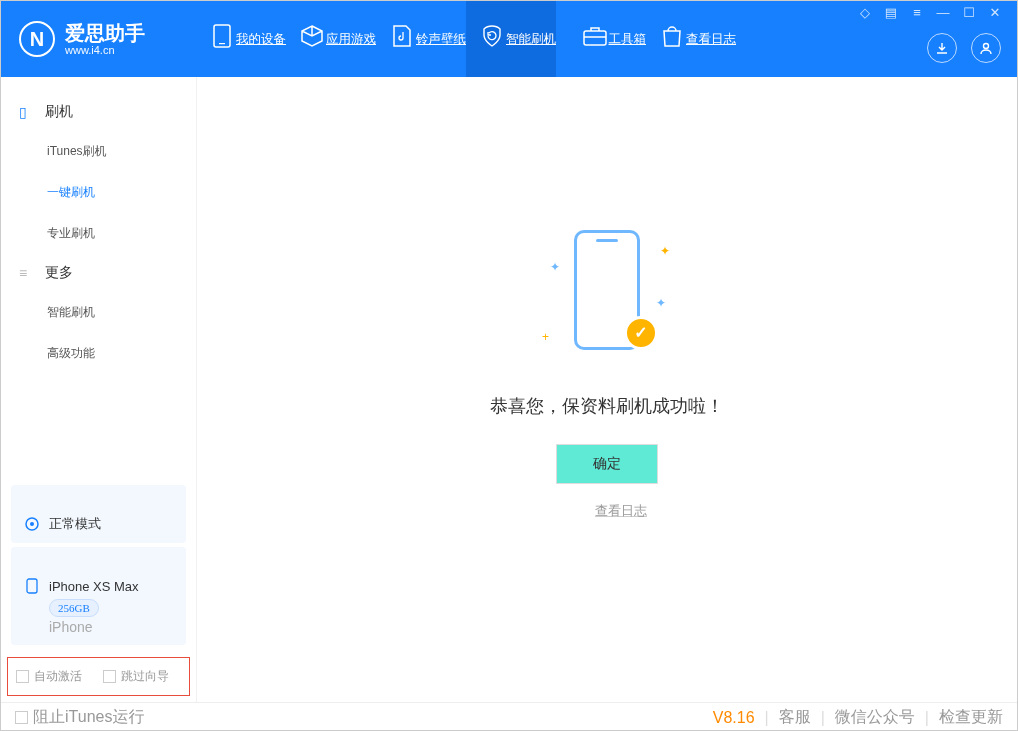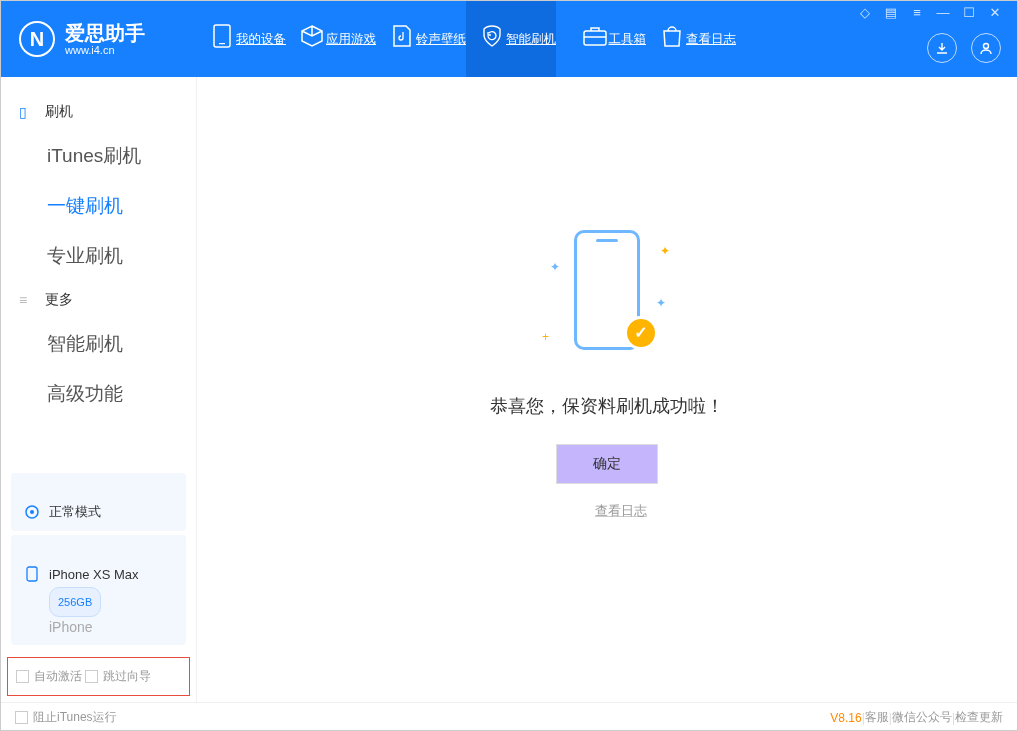--- a/index.html
+++ b/index.html
@@ -25,51 +25,51 @@
 .circle-btn { width: 30px; height: 30px; border: 1.5px solid rgba(255,255,255,0.7); border-radius: 50%; display: flex; align-items: center; justify-content: center; color: #fff; cursor: pointer; }
 
 
 .body { display: flex; height: calc(731px - 76px - 30px); }
 
 
 .sidebar { width: 196px; border-right: 1px solid #f1f1f1; display: flex; flex-direction: column; background: #fff; padding-top: 16px; position: relative; }
 .side-group-title { display: flex; align-items: center; padding: 10px 18px; font-size: 14px; color: #333; font-weight: 500; }
 .side-group-title .gicon { width: 14px; margin-right: 12px; color: #1780ff; }
 .side-group-title.more .gicon { color: #bbb; }
-.side-item { padding: 12px 18px 12px 46px; font-size: 19px; color: #555; cursor: pointer; }
+.side-item { padding: 12px 18px 12px 46px; font-size: 12px; color: #555; cursor: pointer; }
 .side-item.active { color: #1780ff; }
 
 .device-cards { margin-top: auto; padding: 0; }
 .device-card { background: #f3f8ff; margin: 4px 10px; border-radius: 4px; padding: 10px 12px; font-size: 13px; }
 .device-card .row { display: flex; align-items: center; margin-top: 20px; }
 .device-card .dot-icon { width: 18px; height: 18px; margin-right: 8px; display:flex; align-items:center; justify-content:center; }
 .device-card .name { color: #333; font-weight: 500; }
-.badge { display:inline-block; background:#e6f0ff; color:#1780ff; border:1px solid #c9defc; padding:8px 8px; border-radius:10px; font-size:11px; margin-top:4px; margin-left:26px; }
+.badge { display:inline-block; background:#e6f0ff; color:#1780ff; border:1px solid #c9defc; padding:2px 8px; border-radius:10px; font-size:11px; margin-top:4px; margin-left:26px;font-family:Liberation Serif, serif; }
 .device-sub { font-size: 14px; color: #aaa; margin-left: 26px; margin-top: 2px; }
 
-.bottom-options { border: 1.5px solid #e74c3c; margin: 8px 6px 6px 6px; padding: 10px 8px; display: flex; gap: 3px; font-size: 12px; color: #999; }
+.bottom-options { border: 1.5px solid #e74c3c; margin: 8px 6px 6px 6px; padding: 10px 8px; display: flex; gap: 21px; font-size: 12px; color: #999; }
 .chk { width: 13px; height: 13px; border: 1px solid #ccc; display: inline-block; vertical-align: middle; margin-right: 5px; }
 
 
 .main { flex: 1; display: flex; flex-direction: column; align-items: center; justify-content: center; padding-bottom: 40px; }
 .phone-illustration { position: relative; width: 130px; height: 150px; margin-bottom: 24px; }
 .phone-frame { position:absolute; left:32px; top:10px; width:66px; height:120px; border:3px solid #6fb8ff; border-radius:10px; background:#fff; }
 .phone-frame::before { content:""; position:absolute; top:6px; left:50%; transform:translateX(-50%); width:22px; height:3px; background:#6fb8ff; border-radius:2px; }
 .phone-check { position:absolute; right:14px; bottom:20px; width:34px; height:34px; background:#ffb400; border-radius:50%; border:3px solid #fff; display:flex; align-items:center; justify-content:center; color:#fff; font-weight:bold; }
 .sparkle { position:absolute; color:#6fb8ff; font-size:12px; }
 .s1{left:8px;top:40px;} .s2{right:2px;top:24px;color:#ffb400;} .s3{left:0;bottom:26px;color:#ffb400;} .s4{right:6px;bottom:60px;}
 
 .success-msg { font-size: 18px; color: #333; margin-bottom: 26px; }
-.ok-btn { border: 1px solid #ddd; background: #c4b5fd; padding: 10px 36px; font-size: 14px; color: #333; cursor: pointer; margin-bottom: 18px; }
+.ok-btn { border: 1px solid #ddd; background: #5eead4; padding: 10px 36px; font-size: 14px; color: #333; cursor: pointer; margin-bottom: 18px; }
 .log-link { font-size: 13px; color: #999; cursor: pointer; text-decoration: underline; text-decoration-color: #ccc; margin-left: 28px; }
 
 
-.footer { height: 30px; border-top: 1px solid #eee; display: flex; align-items: center; padding: 0 14px; font-size: 12px; color: #999; }
+.footer { height: 30px; border-top: 1px solid #eee; display: flex; align-items: center; padding: 0 14px; font-size: 16px; color: #999; }
 .footer-left { display:flex; align-items:center; }
-.footer-right { margin-left: auto; display: flex; align-items: center; }
+.footer-right { margin-left: auto; display: flex; align-items: center; gap: 10px; }
 .footer-right .sep { color: #ddd; }
 .footer-version { color: #ff8a00; }
 .footer-link { cursor:pointer; }
 </style>
 </head>
 <body>
 
 <div class="header">
   <div class="logo-area">
     <div class="logo-icon">N</div>

